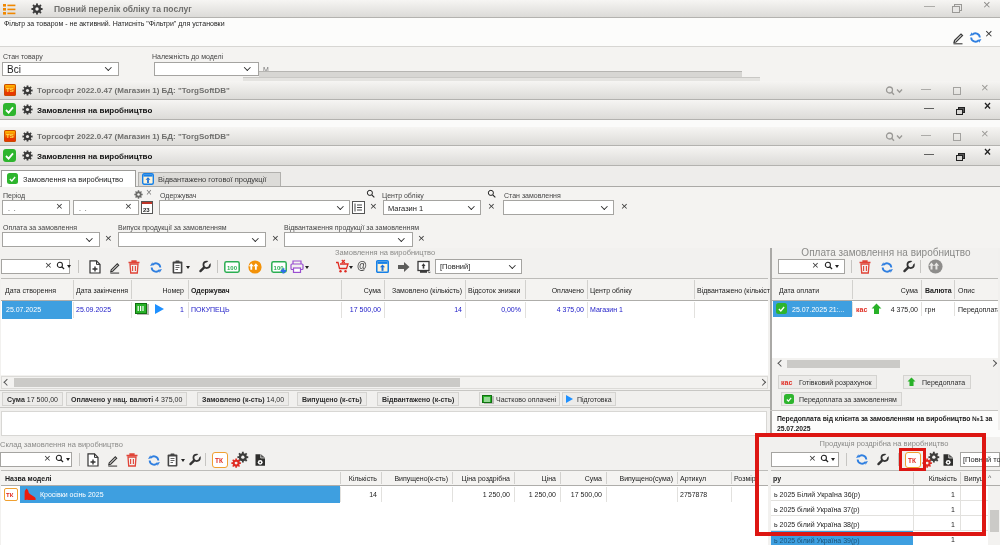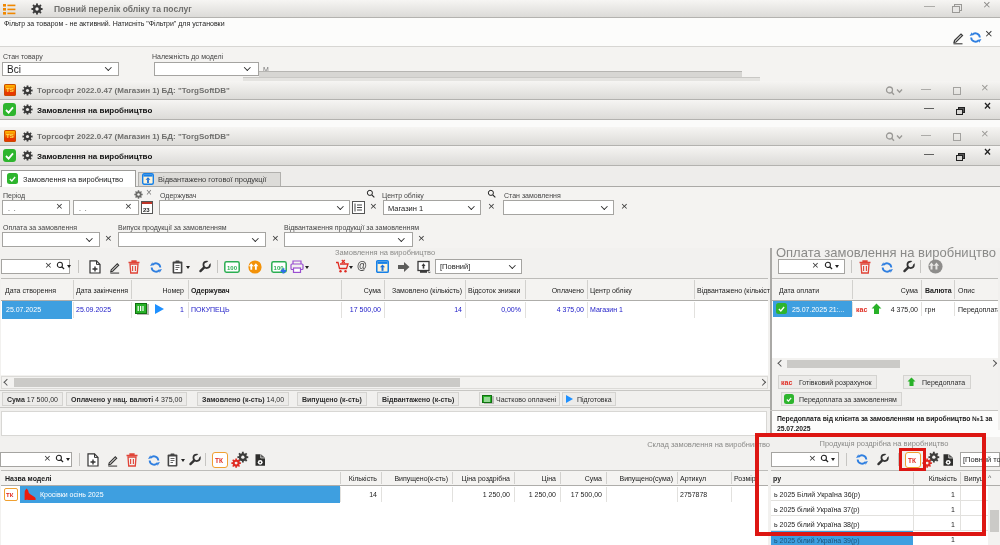--- a/index.html
+++ b/index.html
@@ -394,21 +394,21 @@
 <div class="chip" style="left:377px;top:392px;height:14px;padding:3px 4px 0"><b>Відвантажено (к-сть)</b></div>
 <div class="chip" style="left:479px;top:392px;height:14px;padding:3px 3px 0 16px">Частково оплачені</div>
 <div class="a" style="left:484px;top:396px;width:10px;height:8px;background:#b9b8b5"></div>
 <div class="a" style="left:482px;top:395px;width:10px;height:8px;background:#28b128;border:1px solid #107010"></div>
 <svg style="left:484px;top:397px" width="7" height="5" viewBox="0 0 7 5">
     <path d="M1 0v5M3 0v5M5 0v5" stroke="#fff" stroke-width="1"></path>
   </svg>
 <div class="chip" style="left:562px;top:392px;height:14px;padding:3px 3px 0 14px">Підготовка</div>
 <div class="a" style="left:566px;top:395px;border-top:4px solid transparent;border-bottom:4px solid transparent;border-left:7px solid #1e90ff"></div>
 
-<div class="t g" style="left:772px;top:248px;width:228px;text-align:center;font-size:13px">Оплата замовлення на виробництво</div>
+<div class="t g" style="left:772px;top:248px;width:228px;text-align:center;font-size:10px">Оплата замовлення на виробництво</div>
 <div class="cmb" style="left:778px;top:259px;width:67px;height:15px"></div>
 <div class="xg" style="left:812px;top:260px">×</div>
 <svg style="left:824px;top:261px" width="10" height="10" viewBox="0 0 18 18">
     <circle cx="7" cy="7" r="4.6" fill="none" stroke="#222" stroke-width="1.9"></circle>
     <path d="M10.4 10.4 14.5 14.5" stroke="#222" stroke-width="2.2"></path>
   </svg>
 <div class="a" style="left:835px;top:265px;border-left:2.5px solid transparent;border-right:2.5px solid transparent;border-top:3.5px solid #222"></div>
 <div class="sep" style="left:851px;top:260px;height:13px"></div>
 <svg style="left:859px;top:260px" width="12" height="14" viewBox="0 0 12 14">
     <path d="M.5 2.5h11M4 2.5V1h4v1.5" fill="none" stroke="#e04438" stroke-width="1.3"></path>
@@ -480,21 +480,21 @@
 <svg style="left:786px;top:397px" width="6" height="5" viewBox="0 0 9 8">
     <path d="M1 4l2.6 2.6L8 1.4" fill="none" stroke="#fff" stroke-width="1.8"></path>
   </svg>
 
 <div class="hsep" style="left:770px;top:410px;width:230px;background:#c5c4c1"></div>
 <div class="a" style="left:772px;top:411px;width:228px;height:26px;background:#fcfcfb"></div>
 <div class="t" style="left:777px;top:414px;font-size:6.8px;font-weight:600;line-height:9.5px;white-space:nowrap;letter-spacing:-0.05px">Передоплата від клієнта за замовленням на виробництво №1 за<br>25.07.2025</div>
 
 <div class="a" style="left:0;top:408px;width:770px;height:30px;background:#f1f0ee"></div>
 <div class="a" style="left:1px;top:411px;width:766px;height:25px;background:#fff;border:1px solid #d8d7d4"></div>
-<div class="t g" style="left:0;top:439.5px;width:770px;text-align:right;font-size:7.5px">Склад замовлення на виробництво</div>
+<div class="t g" style="left:0;top:439.5px;width:770px;text-align:left;font-size:7.5px">Склад замовлення на виробництво</div>
 <div class="cmb" style="left:0px;top:452px;width:72px;height:15px"></div>
 <div class="xg" style="left:44px;top:453px">×</div>
 <svg style="left:55px;top:454px" width="10" height="10" viewBox="0 0 18 18">
     <circle cx="7" cy="7" r="4.6" fill="none" stroke="#222" stroke-width="1.9"></circle>
     <path d="M10.4 10.4 14.5 14.5" stroke="#222" stroke-width="2.2"></path>
   </svg>
 <div class="a" style="left:66px;top:458px;border-left:2.5px solid transparent;border-right:2.5px solid transparent;border-top:3.5px solid #222"></div>
 <div class="sep" style="left:79px;top:453px;height:13px"></div>
 <svg style="left:87px;top:453px" width="12" height="14" viewBox="0 0 12 14">
     <path d="M1 .8h6.5L11 4.4V13H1z" fill="#fff" stroke="#333" stroke-width="1.2"></path>

